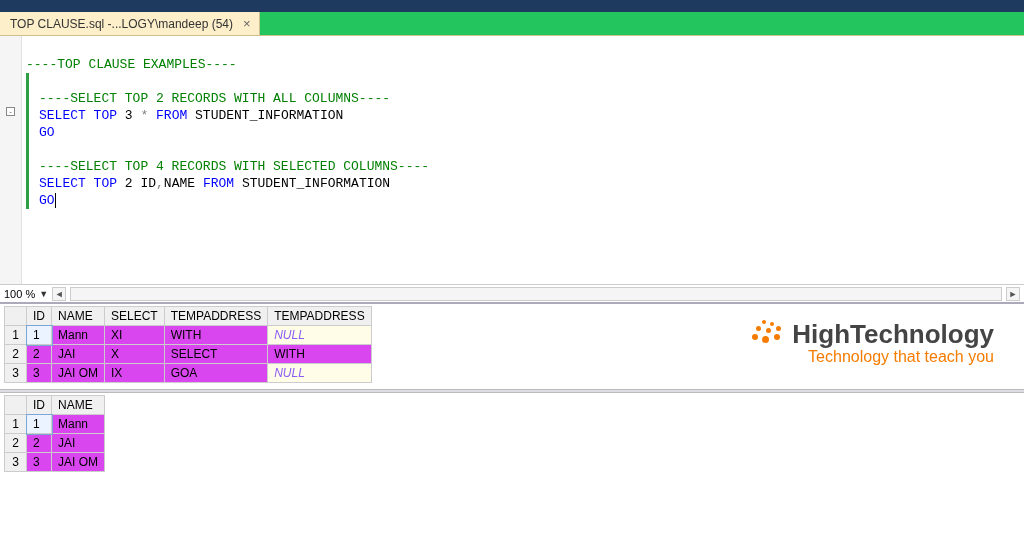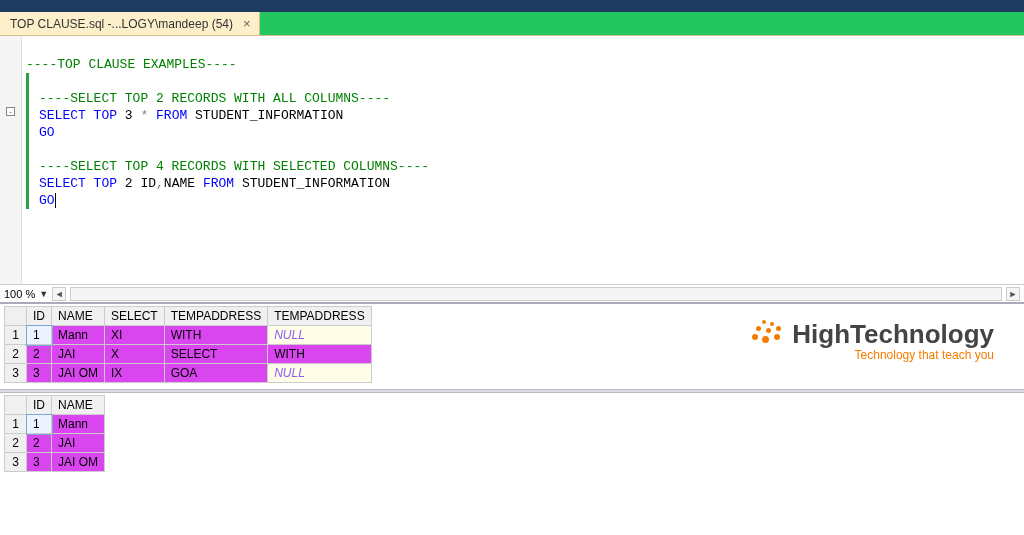--- a/index.html
+++ b/index.html
@@ -223,21 +223,21 @@
       height: 30px;
     }
     .logo-dots span {
       position: absolute;
       width: 5px;
       height: 5px;
       background: #f57c00;
       border-radius: 50%;
     }
     .logo-tag {
-      font-size: 12px;
+      font-size: 16px;
       color: #f57c00;
       margin-top: -2px;
     }
     .divider {
       height: 4px;
       background: #dcdce4;
       border-top: 1px solid #bbb;
       border-bottom: 1px solid #bbb;
     }
   </style>

